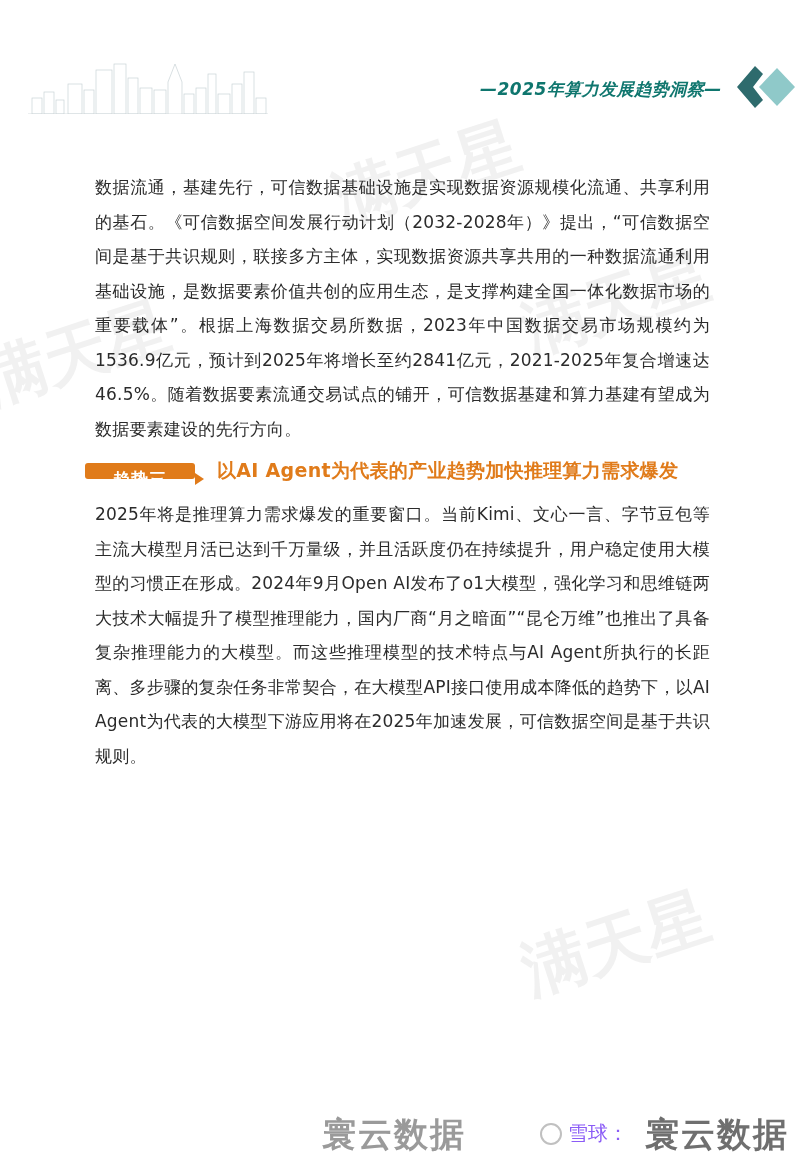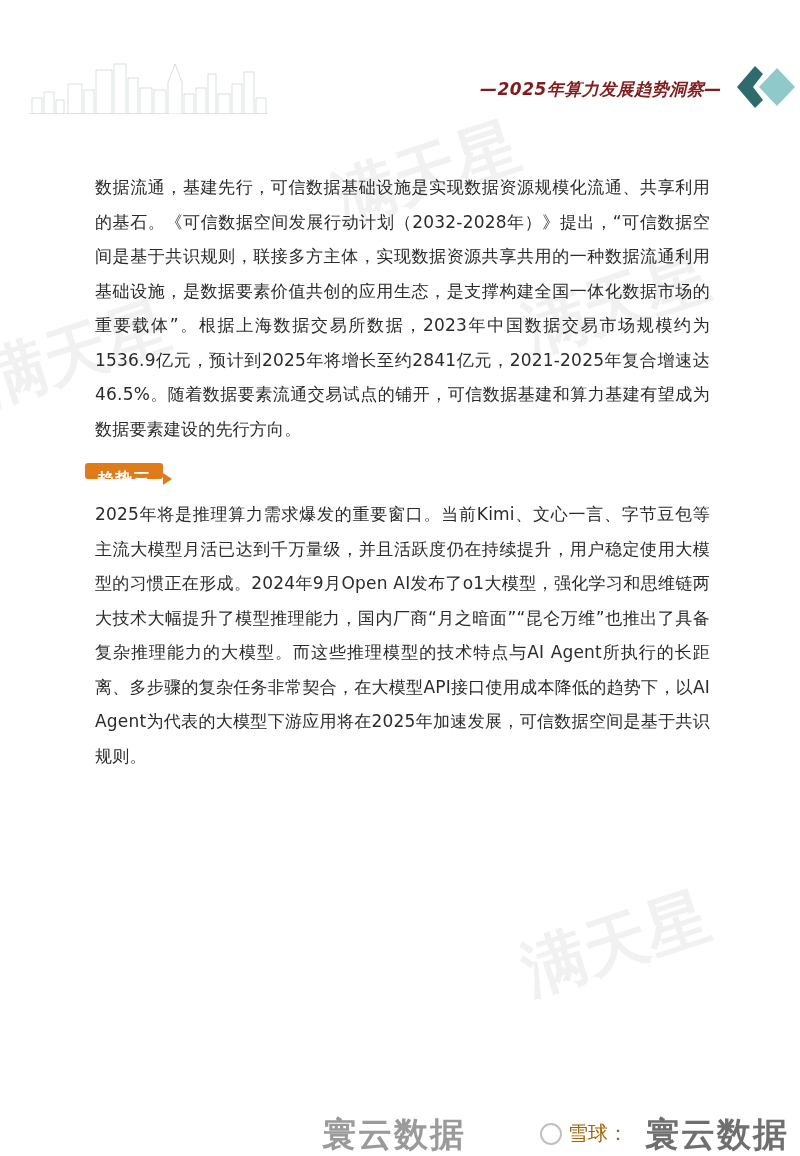--- a/index.html
+++ b/index.html
@@ -11,21 +11,21 @@
     }
     .header {
       position: absolute; left: 0; top: 40px; width: 800px; height: 90px;
     }
     .skyline {
       position: absolute; left: 28px; top: 14px; width: 240px; height: 60px;
     }
     .header-title {
       position: absolute; left: 480px; top: 38px;
       font-size: 17px; font-weight: bold; font-style: italic;
-      color: #7f1d1d; letter-spacing: 0.5px; white-space: nowrap;
+      color: #0f766e; letter-spacing: 0.5px; white-space: nowrap;
     }
     .header-logo {
       position: absolute; left: 735px; top: 22px; width: 60px; height: 50px;
     }
     .watermark {
       position: absolute; color: rgba(150,150,150,0.13);
       font-size: 64px; font-weight: bold; transform: rotate(-18deg);
       pointer-events: none; white-space: nowrap;
     }
     .content {
@@ -34,41 +34,41 @@
     .para {
       font-size: 17px; line-height: 34.5px; margin: 0; text-align: justify;
       text-align-last: left; letter-spacing: 0.2px;
     }
     .trend {
       display: flex; align-items: center; height: 40px; margin: 5px 0 6px -10px;
     }
     .trend-badge {
       position: relative; background: #e07b1a; color: #ffffff;
       font-size: 17px; font-weight: bold; height: 16px; line-height: 32px;
-      padding: 0 12px; border-radius: 3px; margin-right: 22px; letter-spacing: 1px;
+      padding: 0 28px; border-radius: 3px; margin-right: 22px; letter-spacing: 1px;
     }
     .trend-badge::after {
       content: ""; position: absolute; right: -9px; top: 10px;
       border-left: 9px solid #e07b1a; border-top: 6px solid transparent;
       border-bottom: 6px solid transparent;
     }
     .trend-title {
       color: #e07b1a; font-size: 19px; font-weight: bold; white-space: nowrap;
       letter-spacing: 0.3px;
     }
     .footer {
       position: absolute; left: 0; top: 1108px; width: 707px; height: 48px; padding-left: 28px;
     }
     .footer-brand-left {
       position: absolute; left: 322px; top: 4px; font-size: 34px;
       font-weight: bold; color: #9a9a9a; letter-spacing: 2px;
     }
     .footer-xueqiu {
       position: absolute; left: 540px; top: 12px; font-size: 20px;
-      color: #a16207; white-space: nowrap; display: flex; align-items: center;
+      color: #8b5cf6; white-space: nowrap; display: flex; align-items: center;
     }
     .xq-icon {
       width: 18px; height: 18px; border: 2px solid #c0c0c0; border-radius: 50%;
       margin-right: 6px; display: inline-block; position: relative;
     }
     .footer-brand-right {
       position: absolute; left: 645px; top: 4px; font-size: 34px;
       font-weight: bold; color: #6f6f6f; letter-spacing: 2px; white-space: nowrap;
     }
   </style>
@@ -109,20 +109,21 @@
 <div class="watermark" style="left:330px;top:130px;">满天星</div>
 <div class="watermark" style="left:-20px;top:310px;">满天星</div>
 <div class="watermark" style="left:520px;top:260px;">满天星</div>
 <div class="watermark" style="left:520px;top:900px;">满天星</div>
 
 <div class="content">
   <p class="para">数据流通，基建先行，可信数据基础设施是实现数据资源规模化流通、共享利用的基石。《可信数据空间发展行动计划（2032-2028年）》提出，“可信数据空间是基于共识规则，联接多方主体，实现数据资源共享共用的一种数据流通利用基础设施，是数据要素价值共创的应用生态，是支撑构建全国一体化数据市场的重要载体”。根据上海数据交易所数据，2023年中国数据交易市场规模约为1536.9亿元，预计到2025年将增长至约2841亿元，2021-2025年复合增速达46.5%。随着数据要素流通交易试点的铺开，可信数据基建和算力基建有望成为数据要素建设的先行方向。</p>
 
   <div class="trend">
     <span class="trend-badge">趋势三</span>
+    <span class="trend-title">以AI Agent为代表的产业趋势加快推理算力需求爆发</span>
   </div>
   <p class="para">2025年将是推理算力需求爆发的重要窗口。当前Kimi、文心一言、字节豆包等主流大模型月活已达到千万量级，并且活跃度仍在持续提升，用户稳定使用大模型的习惯正在形成。2024年9月Open AI发布了o1大模型，强化学习和思维链两大技术大幅提升了模型推理能力，国内厂商“月之暗面”“昆仑万维”也推出了具备复杂推理能力的大模型。而这些推理模型的技术特点与AI Agent所执行的长距离、多步骤的复杂任务非常契合，在大模型API接口使用成本降低的趋势下，以AI Agent为代表的大模型下游应用将在2025年加速发展，可信数据空间是基于共识规则。</p>
 
 </div>
 
 <div class="footer">
   <div class="footer-brand-left">寰云数据</div>
   <div class="footer-xueqiu">
     <span class="xq-icon"></span>
     <span>雪球：</span>

